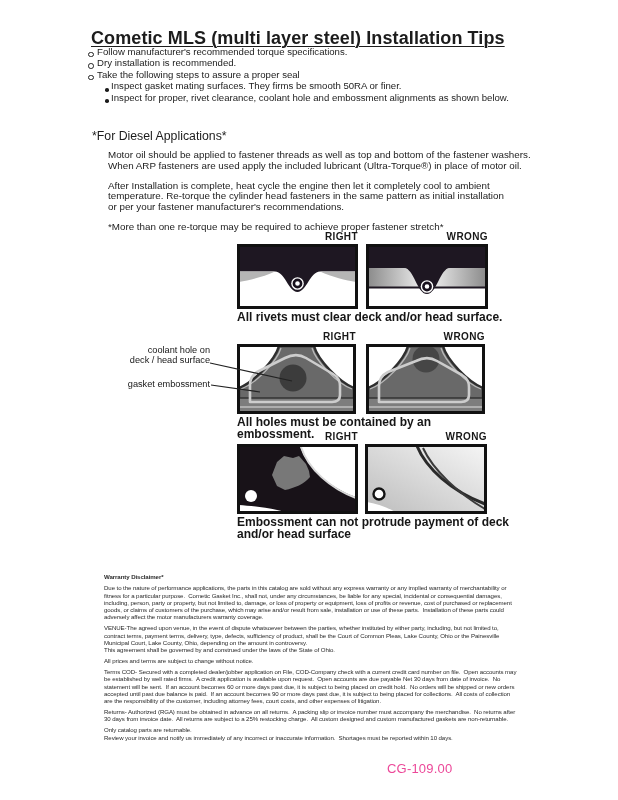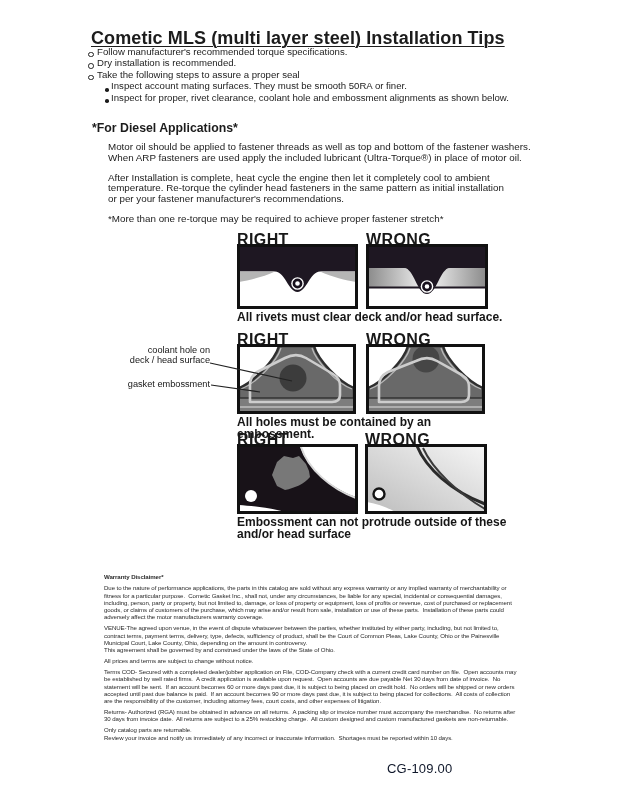--- a/index.html
+++ b/index.html
@@ -16,49 +16,49 @@
   .tips{left:88px;top:46px;font-size:9.6px;line-height:11.4px;}
   .tip{display:flex;align-items:flex-end;white-space:pre-line;}
   .tip.lvl2{padding-left:17px;}
   .b-ring{flex:0 0 auto;width:3.6px;height:3.6px;border:1px solid #222;border-radius:50%;
           margin:3.2px 3.5px 0 0;}
   .b-dot{flex:0 0 auto;width:3.6px;height:3.6px;background:#1c1c1c;border-radius:50%;
          margin:3.4px 2.5px 0 0;}
 
   
   .diesel{left:92px;top:117px;width:452px;}
-  .diesel h2{margin:4px 0 7px 0;font-size:12.3px;font-weight:700;}
+  .diesel h2{margin:12px 0 7px 0;font-size:12.3px;font-weight:400;}
   .diesel p{margin:0 0 9px 16px;font-size:9.8px;line-height:10.8px;white-space:pre-line;}
 
   
-  .dg-label{font-size:16px;font-weight:700;text-align:left;letter-spacing:.4px;color:#181818;}
+  .dg-label{font-size:10px;font-weight:700;text-align:right;letter-spacing:.4px;color:#181818;}
   .caption{font-size:12px;font-weight:700;line-height:12px;white-space:pre-line;color:#161616;}
   .ann{font-size:9.2px;line-height:10.4px;text-align:right;white-space:pre-line;color:#161616;}
 
   
   .legal{left:104px;top:573px;width:470px;font-size:6.1px;line-height:7.3px;
          letter-spacing:-0.08px;color:#2a2a2a;}
   .legal h3{margin:0 0 4px 0;font-size:6.1px;font-weight:700;}
   .legal p{margin:0 0 3.6px 0;white-space:pre;}
 
-  .footer-code{left:387px;top:761px;font-size:13px;color:#0f172a;letter-spacing:.2px;}
+  .footer-code{left:387px;top:761px;font-size:13px;color:#ec4899;letter-spacing:.2px;}
   svg{display:block;}
 </style>
 </head>
 <body>
 
 <div class="page">
 
   <div class="abs title">Cometic MLS (multi layer steel) Installation Tips</div>
 
   <div class="abs tips">
     <div class="tip lvl1"><span class="b-ring"></span><span>Follow manufacturer's recommended torque specifications.</span></div>
     <div class="tip lvl1"><span class="b-ring"></span><span>Dry installation is recommended.</span></div>
     <div class="tip lvl1"><span class="b-ring"></span><span>Take the following steps to assure a proper seal</span></div>
-    <div class="tip lvl2"><span class="b-dot"></span><span>Inspect account mating surfaces.  They must be smooth 50RA or finer.</span></div>
+    <div class="tip lvl2"><span class="b-dot"></span><span>Inspect gasket mating surfaces.  They firms be smooth 50RA or finer.</span></div>
     <div class="tip lvl2"><span class="b-dot"></span><span>Inspect for proper, rivet clearance, coolant hole and embossment alignments as shown below.</span></div>
   </div>
 
   <div class="abs diesel">
     <h2>*For Diesel Applications*</h2>
     <p>Motor oil should be applied to fastener threads as well as top and bottom of the fastener washers.
 When ARP fasteners are used apply the included lubricant (Ultra-Torque®) in place of motor oil.</p>
     <p>After Installation is complete, heat cycle the engine then let it completely cool to ambient
 temperature. Re-torque the cylinder head fasteners in the same pattern as initial installation
 or per your fastener manufacturer's recommendations.</p>
@@ -162,21 +162,21 @@
       </linearGradient>
     </defs>
     <rect x="2" y="2" width="118" height="66" fill="url(#g3)"></rect>
     <path d="M52,2 C61,24 86,47 120,60" stroke="#2a2a2a" stroke-width="3" fill="none"></path>
     <path d="M58,4 C68,26 94,50 120,65" stroke="#3a3a3a" stroke-width="2" fill="none"></path>
     <path d="M2,58 C13,60 22,63 30,68 H2 Z" fill="#ffffff"></path>
     <circle cx="14" cy="50" r="5.5" fill="#ffffff" stroke="#141414" stroke-width="2.4"></circle>
     <rect x="1.5" y="1.5" width="119" height="67" fill="none" stroke="#111111" stroke-width="3"></rect>
   </svg>
 
-  <div class="abs caption" style="left:237px;top:516px;">Embossment can not protrude outside of these
+  <div class="abs caption" style="left:237px;top:516px;">Embossment can not protrude payment of deck
 and/or head surface</div>
 
   <div class="abs legal">
     <h3>Warranty Disclaimer*</h3>
     <p>Due to the nature of performance applications, the parts in this catalog are sold without any express warranty or any implied warranty of merchantability or
 fitness for a particular purpose.  Cometic Gasket Inc., shall not, under any circumstances, be liable for any special, incidental or consequential damages,
 including, person, party or property, but not limited to, damage, or loss of property or equipment, loss of profits or revenue, cost of purchased or replacement
 goods, or claims of customers of the purchase, which may arise and/or result from sale, installation or use of these parts.  Installation of these parts could
 adversely affect the motor manufacturers warranty coverage.</p>
     <p>VENUE-The agreed upon venue, in the event of dispute whatsoever between the parties, whether instituted by either party, including, but not limited to,

